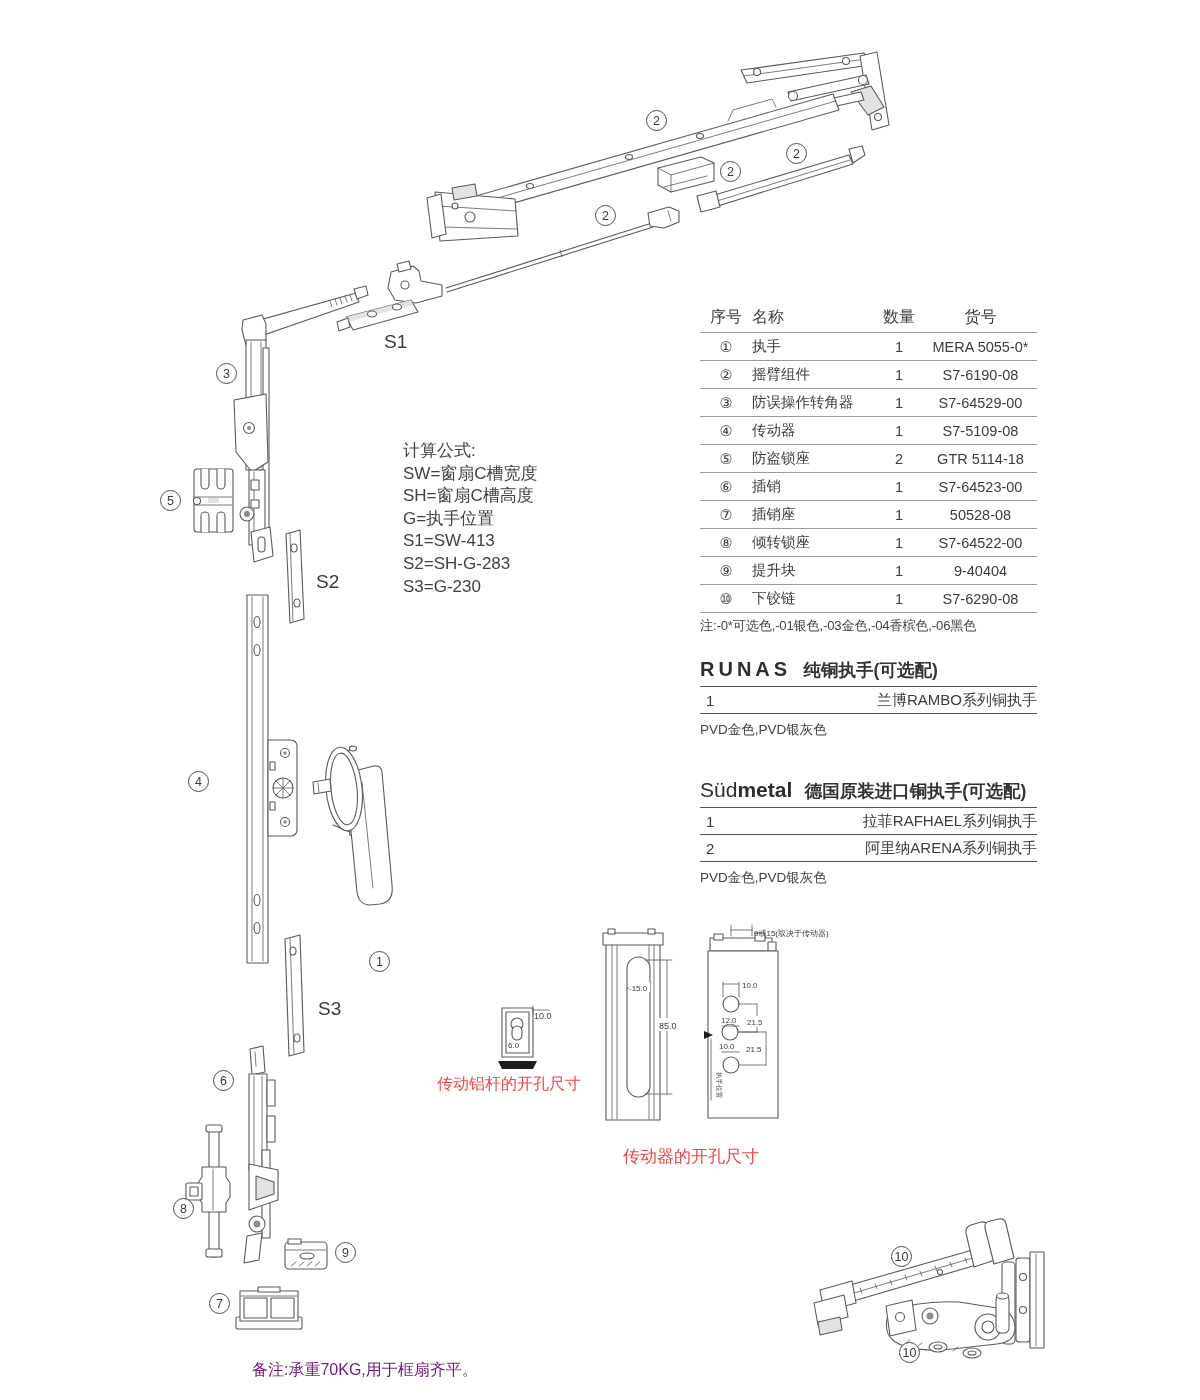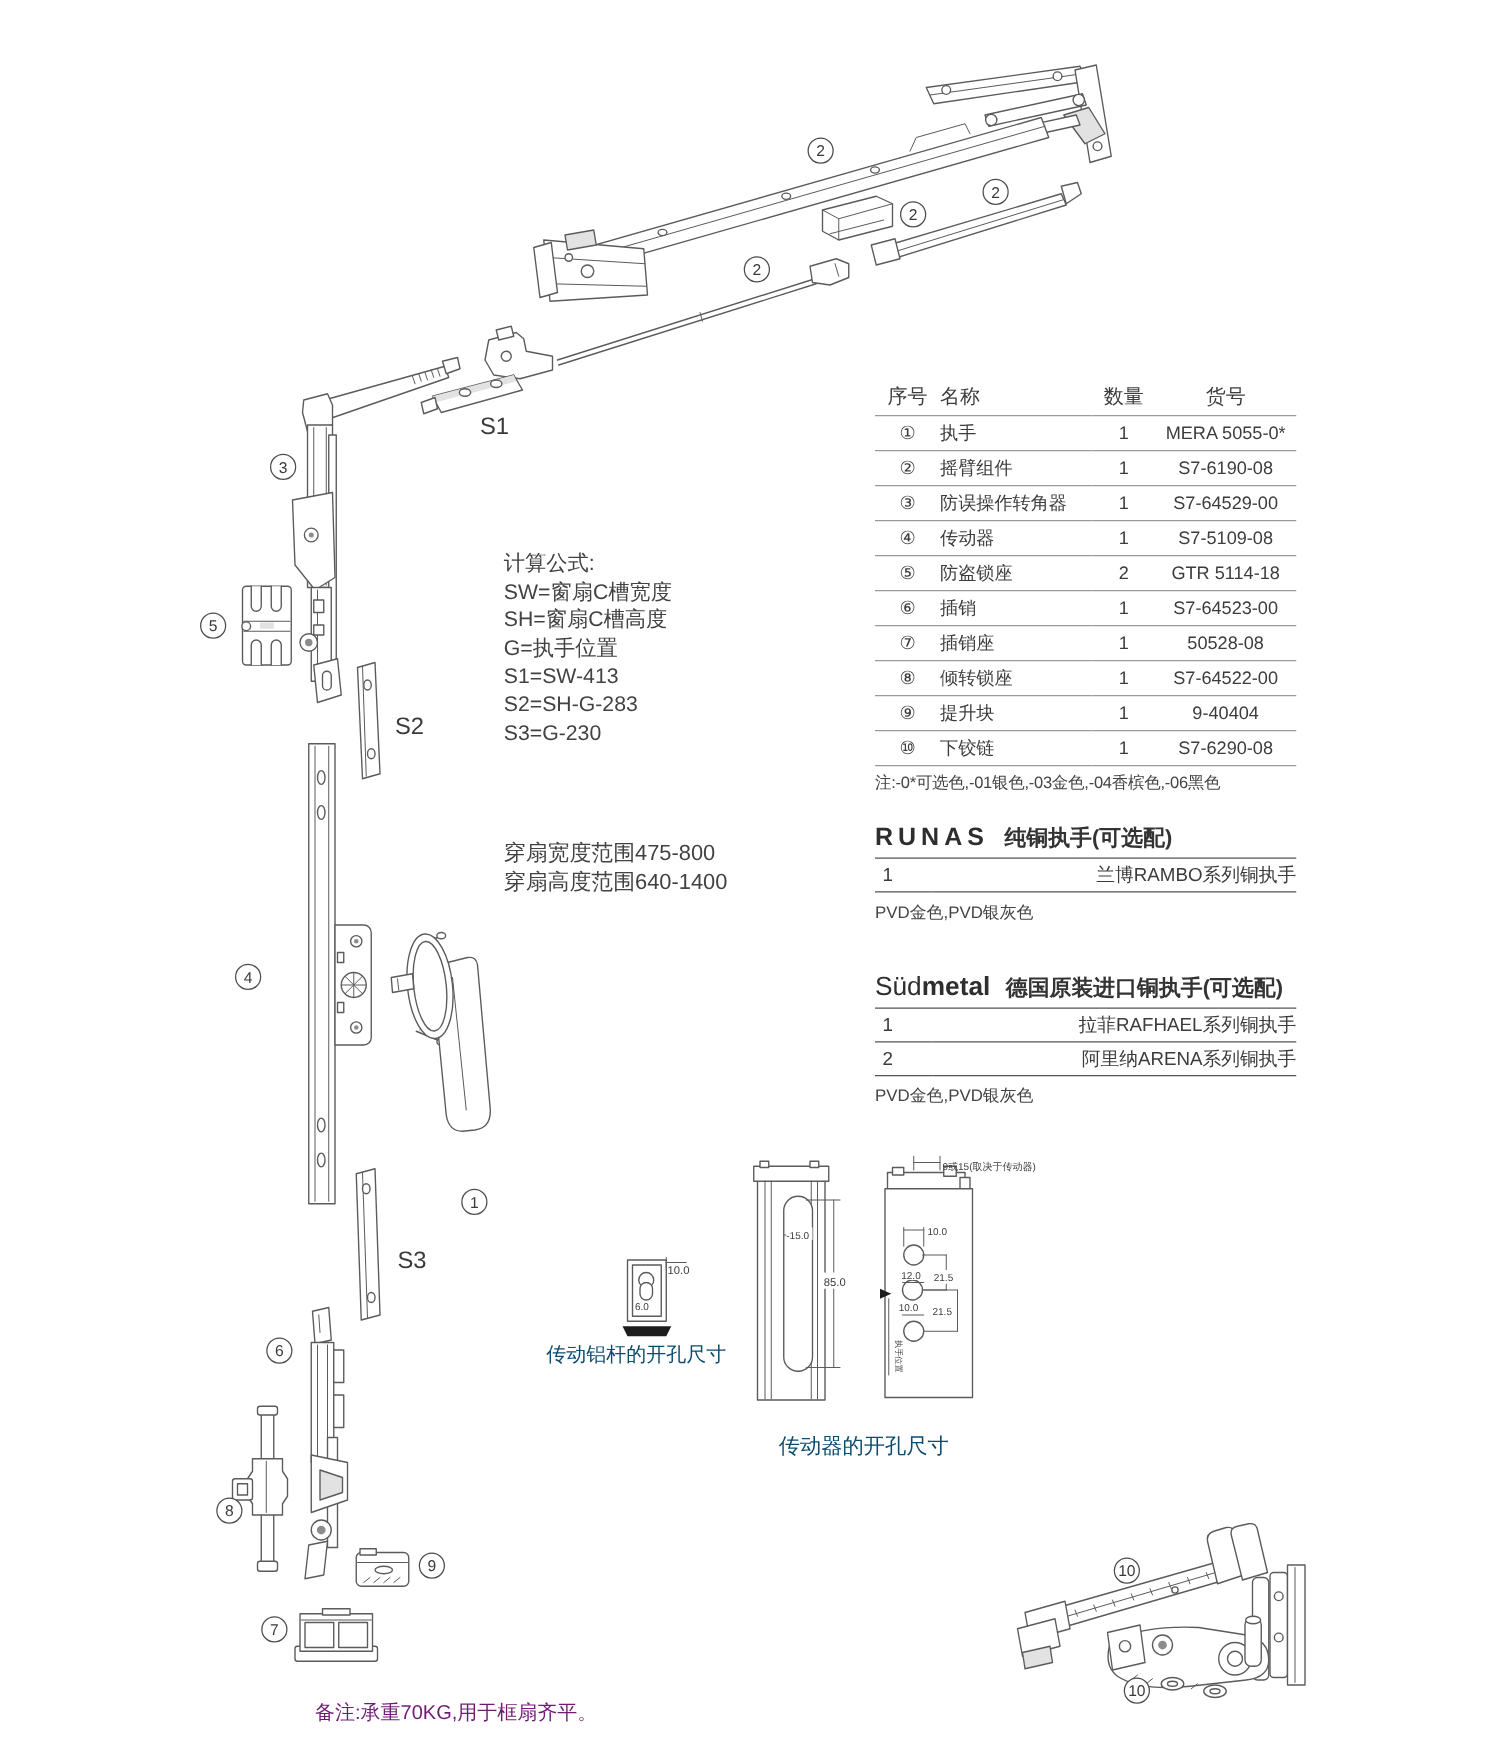--- a/index.html
+++ b/index.html
@@ -42,21 +42,21 @@
   .brand-runas{font-size:20px;font-weight:800;letter-spacing:4px;color:#2e2e2e;}
   .brand-light{font-size:21px;font-weight:400;color:#2e2e2e;}
   .brand-bold{font-size:21px;font-weight:800;color:#2e2e2e;}
   .opt-title{font-size:17.5px;font-weight:700;color:#333;margin-left:8px;}
   .opt table{width:100%;border-collapse:collapse;table-layout:fixed;}
   .opt td{font-size:15px;color:#3c3c3c;padding:3.5px 0;border-bottom:1.5px solid #555;}
   .opt td:nth-child(1){width:40px;text-align:left;padding-left:6px;}
   .opt td:nth-child(2){text-align:right;}
   .opt-note{font-size:13.5px;color:#444;margin-top:7px;}
 
-  .cap{position:absolute;font-size:16px;color:#0c4a6e;}
+  .cap{position:absolute;font-size:16px;color:#ef4444;}
   .cap-rod{left:437px;top:1074px;}
   .cap-gear{left:623px;top:1127px;font-size:17px;margin-top:18px;}
   .footnote{position:absolute;left:205px;top:1360px;font-size:16px;font-weight:500;color:#701a75;margin-left:47px;}
 </style>
 </head>
 <body>
 
 <div class="canvas">
 
   <svg class="art" width="1200" height="1400" viewBox="0 0 1200 1400">
@@ -372,24 +372,20 @@
   <div class="formulas">
     <div>计算公式:</div>
     <div>SW=窗扇C槽宽度</div>
     <div>SH=窗扇C槽高度</div>
     <div>G=执手位置</div>
     <div>S1=SW-413</div>
     <div>S2=SH-G-283</div>
     <div>S3=G-230</div>
   </div>
 
-  <div class="ranges">
-    <div>穿扇宽度范围475-800</div>
-    <div>穿扇高度范围640-1400</div>
-  </div>
 
   <div class="hw">
     <table>
       <thead>
         <tr>
           <th>序号</th>
           <th>名称</th>
           <th>数量</th>
           <th>货号</th>
         </tr>

